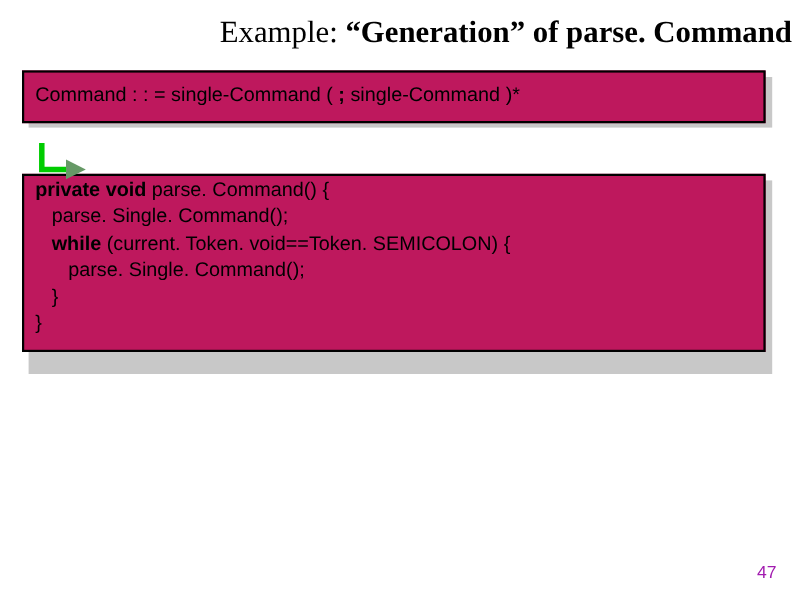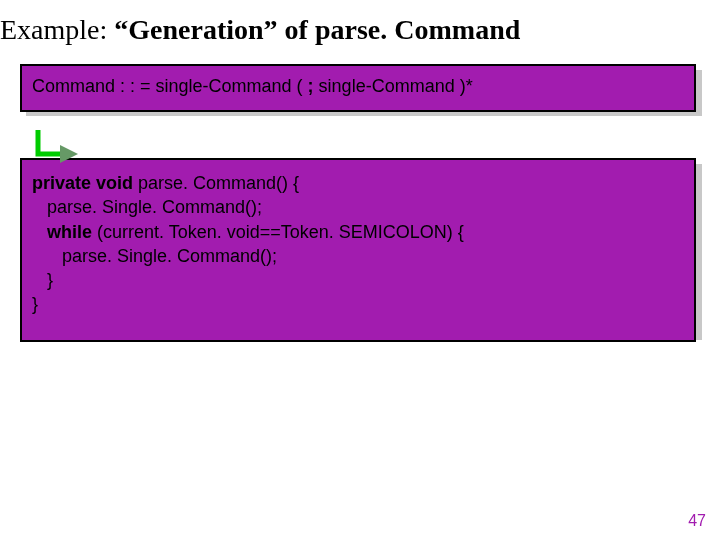--- a/index.html
+++ b/index.html
@@ -6,42 +6,42 @@
     margin: 0;
     padding: 0;
     width: 720px;
     height: 540px;
     background: #ffffff;
     font-family: "Times New Roman", Times, serif;
     color: #000;
     position: relative;
   }
   .slide-title {
-    text-align: left;
+    text-align: right;
     font-size: 28px;
     font-weight: normal;
     margin-top: 14px;
     margin-bottom: 18px;
   }
   .slide-title .bold {
     font-weight: bold;
   }
   .box-wrap {
     position: relative;
     margin-left: 20px;
     margin-right: 24px;
   }
   .shadow {
     position: absolute;
     background: #c8c8c8;
     z-index: 0;
   }
   .box {
     position: relative;
-    background: #a21caf;
+    background: #be185d;
     border: 2px solid #000;
     z-index: 1;
     font-family: Arial, Helvetica, sans-serif;
     font-size: 18px;
     line-height: 1.35;
   }
   
   .grammar-wrap {
     height: 46px;
   }
@@ -66,21 +66,21 @@
   }
   
   .code-wrap {
     margin-top: 48px;
     height: 176px;
   }
   .code-wrap .shadow {
     top: 6px; left: 6px; right: -6px; height: 176px;
   }
   .code-wrap .box {
-    padding: 11px 10px;
+    padding: 0 10px;
     height: 158px;
   }
   .code-line { white-space: pre; }
   .kw { font-weight: bold; }
   
   .page-num {
     position: absolute;
     right: 14px;
     bottom: 10px;
     font-family: Arial, Helvetica, sans-serif;

